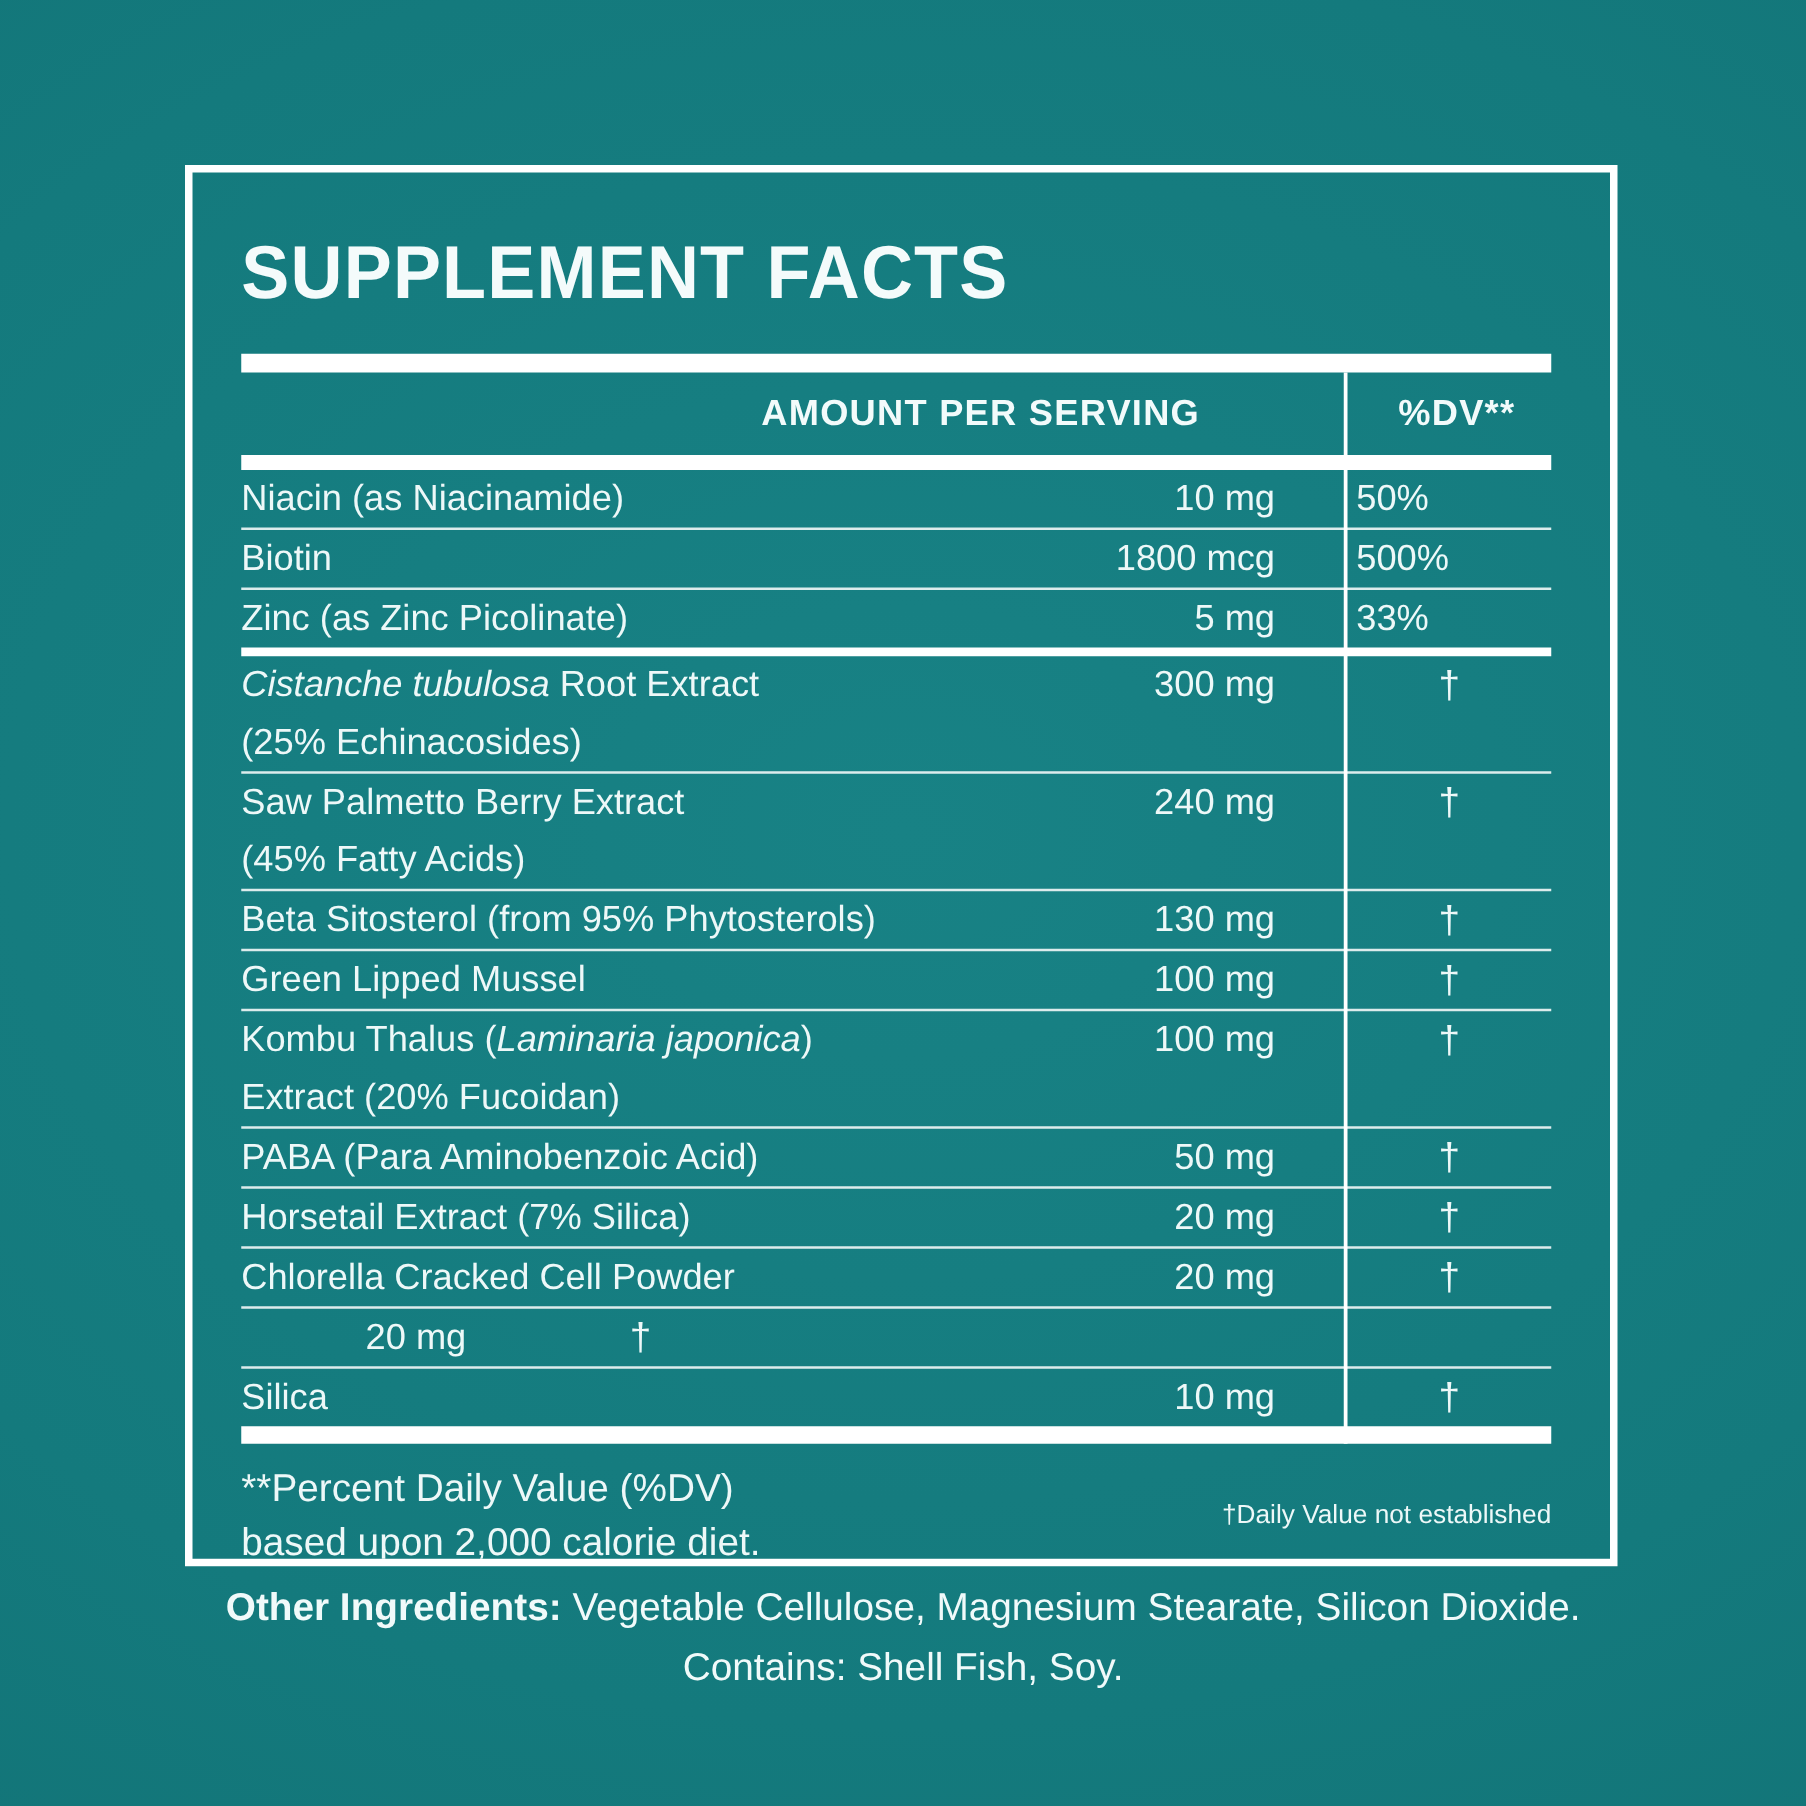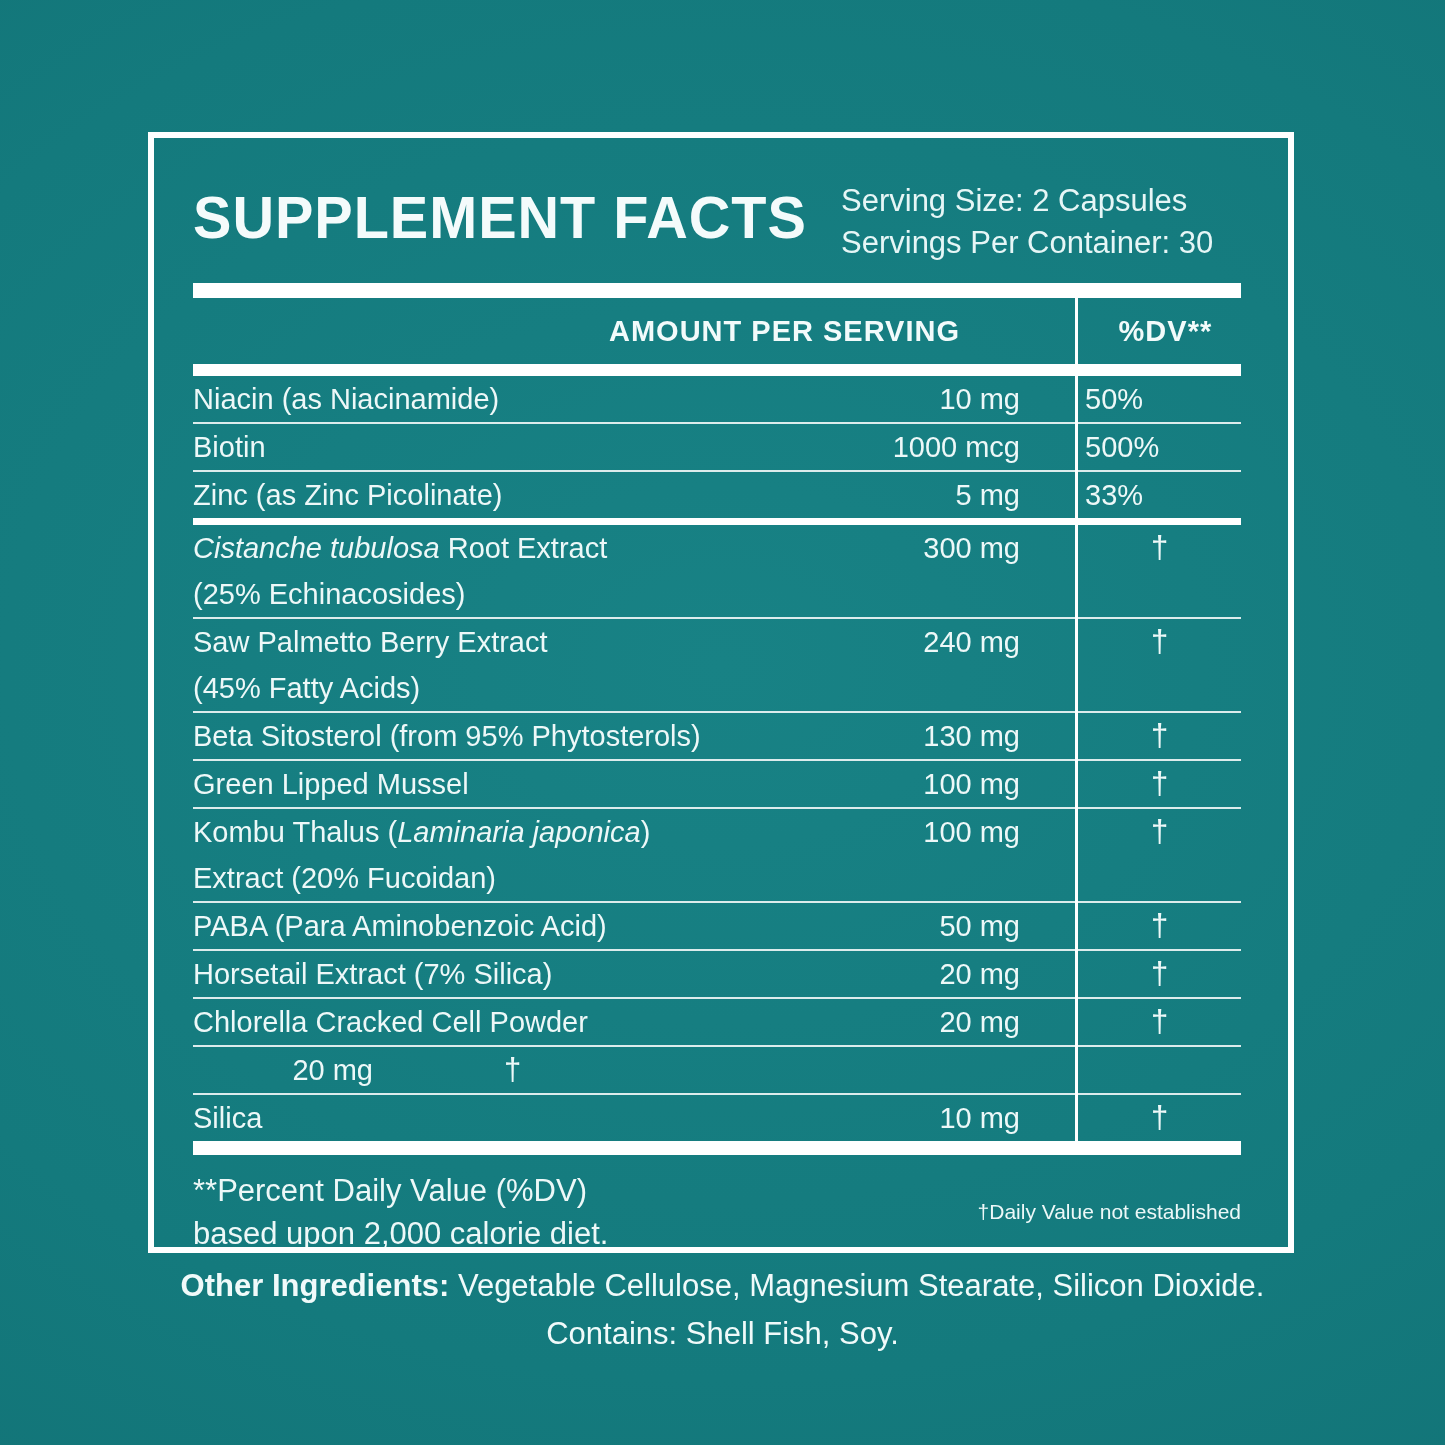--- a/index.html
+++ b/index.html
@@ -65,24 +65,20 @@
 </style>
 </head>
 <body>
 
 <div class="stage" style="--bg-center: #188285; --bg-mid: #147a7d; --bg-edge: #116f73; --line: #ffffff;">
 
   <div class="panel">
 
     <div class="panel-header">
       <div class="title">SUPPLEMENT FACTS</div>
-      <div class="serving-block">
-        <div>Serving Size: 2 Capsules</div>
-        <div>Servings Per Container: 30</div>
-      </div>
     </div>
 
     <div class="bar-xl"></div>
 
     <div class="table-area">
       <div class="vline"></div>
 
       <div class="head-row">
         <div class="head-left">AMOUNT PER SERVING</div>
         <div class="cell-gap"></div>
@@ -98,21 +94,21 @@
             </div>
             <div class="cell-amount">10 mg</div>
             <div class="cell-gap"></div>
             <div class="cell-dv">50%</div>
           </div>
           <div class="thin-div"></div>
           <div class="trow">
             <div class="cell-main">
               <div class="l1"><span>Biotin</span></div>
             </div>
-            <div class="cell-amount">1000 mcg</div>
+            <div class="cell-amount">1800 mcg</div>
             <div class="cell-gap"></div>
             <div class="cell-dv">500%</div>
           </div>
           <div class="thin-div"></div>
           <div class="trow">
             <div class="cell-main">
               <div class="l1"><span>Zinc (as Zinc Picolinate)</span></div>
             </div>
             <div class="cell-amount">5 mg</div>
             <div class="cell-gap"></div>

